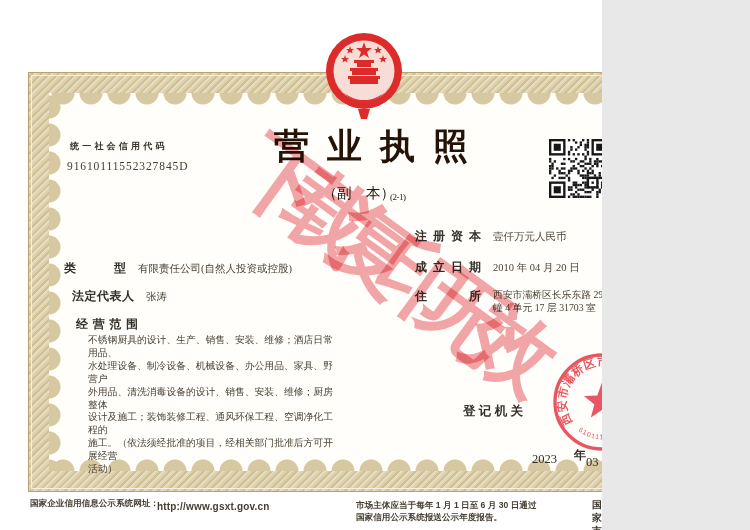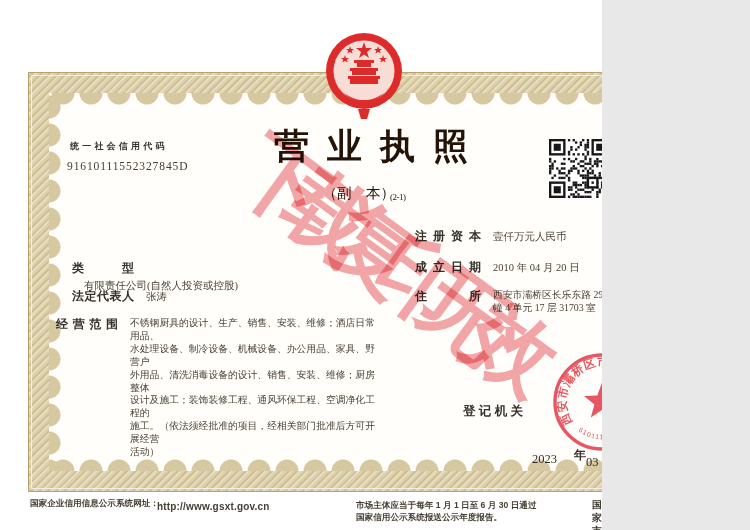--- a/index.html
+++ b/index.html
@@ -308,29 +308,29 @@
       <rect x="47.199999999999996" y="4.72" width="7.08" height="7.08" fill="#171717"></rect>
       <rect x="0" y="42.48" width="16.52" height="16.52" fill="#171717"></rect>
       <rect x="2.36" y="44.839999999999996" width="11.799999999999999" height="11.799999999999999" fill="#ffffff"></rect>
       <rect x="4.72" y="47.199999999999996" width="7.08" height="7.08" fill="#171717"></rect>
       <rect x="37.76" y="37.76" width="11.799999999999999" height="11.799999999999999" fill="#171717"></rect>
       <rect x="40.12" y="40.12" width="7.08" height="7.08" fill="#ffffff"></rect>
       <rect x="42.48" y="42.48" width="2.36" height="2.36" fill="#171717"></rect>
     </svg>
   <div class="qr-caption">扫描二维码登录“国家企业信用信息公示系统”了解更多登记、备案、许可、监管信息</div>
 
-  <div class="row" style="left:72px;top:260px;flex-direction:column;">
+  <div class="row" style="left:64px;top:260px;">
     <div class="lab lab-l">类型</div>
     <div class="val">有限责任公司(自然人投资或控股)</div>
   </div>
   <div class="row" style="left:72px;top:288px;">
     <div class="lab lab-l">法定代表人</div>
     <div class="val">张涛</div>
   </div>
-  <div class="row" style="left:56px;top:316px;">
+  <div class="row" style="left:76px;top:316px;flex-direction:column;">
     <div class="lab lab-l">经营范围</div>
     <div class="val val-multi scope-lines">
       <div>不锈钢厨具的设计、生产、销售、安装、维修；酒店日常用品、</div>
       <div>水处理设备、制冷设备、机械设备、办公用品、家具、野营户</div>
       <div>外用品、清洗消毒设备的设计、销售、安装、维修；厨房整体</div>
       <div>设计及施工；装饰装修工程、通风环保工程、空调净化工程的</div>
       <div>施工。（依法须经批准的项目，经相关部门批准后方可开展经营</div>
       <div>活动）</div>
     </div>
   </div>

